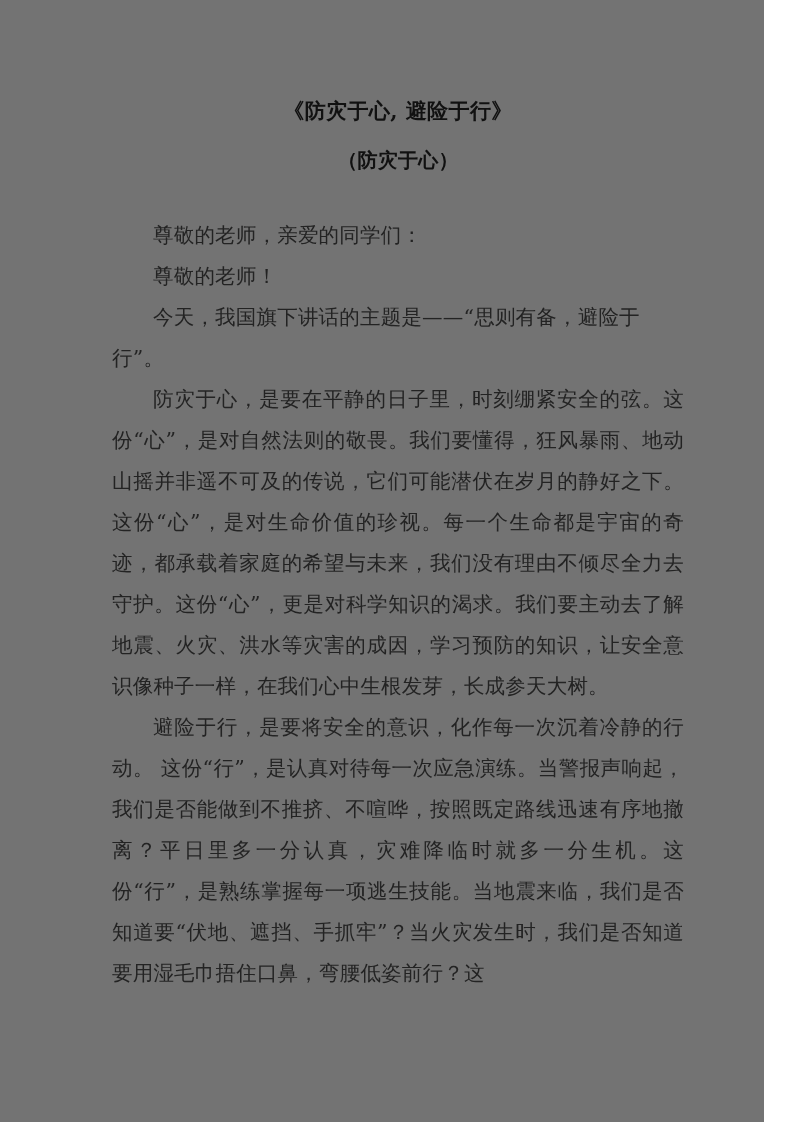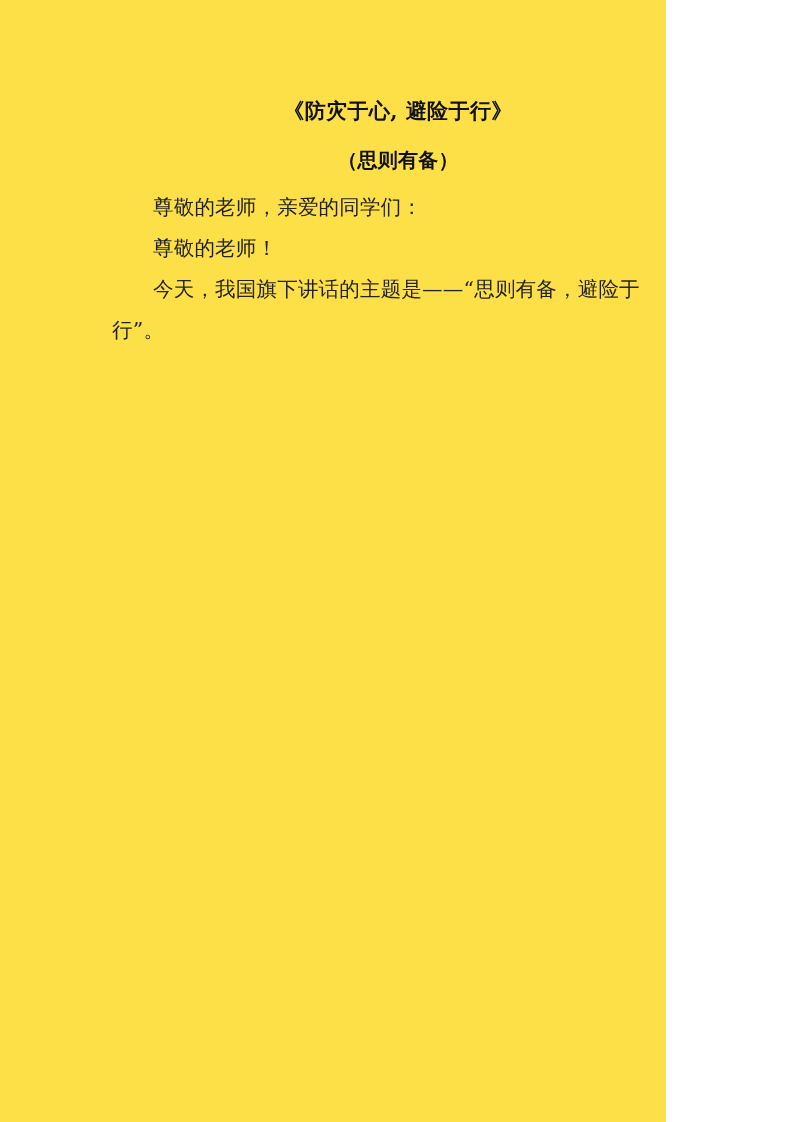--- a/index.html
+++ b/index.html
@@ -11,23 +11,23 @@
     width: 793px;
     height: 1122px;
     overflow: hidden;
     font-family: "DejaVu Serif", "Liberation Serif", serif;
     color: #1a1a1a;
     -webkit-font-smoothing: antialiased;
   }
 
   .page {
     position: relative;
-    width: 666px;
+    width: 764px;
     height: 1122px;
-    background: #fde047;
+    background: #737373;
     box-sizing: border-box;
     overflow: hidden;
   }
 
   .content {
     position: absolute;
     left: 112px;
     top: 0;
     width: 572px;
   }
@@ -50,21 +50,21 @@
     text-align: center;
     font-size: 20px;
     font-weight: bold;
     letter-spacing: 0.2px;
     line-height: 30px;
     color: #111111;
     font-family: "DejaVu Serif", "Liberation Serif", serif;
   }
 
   .body-block {
-    margin-top: 12px;
+    margin-top: 40px;
   }
 
   p.para {
     margin: 0 0 0 0;
     padding: 0;
     font-size: 20.5px;
     line-height: 41px;
     text-align: justify;
     text-justify: inter-ideograph;
     text-indent: 2em;
@@ -80,28 +80,30 @@
   }
 </style>
 </head>
 <body>
 
 <div class="page">
   <div class="content">
 
     <h1 class="doc-title">《防灾于心, 避险于行》</h1>
 
-    <h2 class="doc-subtitle">（思则有备）</h2>
+    <h2 class="doc-subtitle">（防灾于心）</h2>
 
     <div class="body-block">
 
       <p class="para short">尊敬的老师，亲爱的同学们：</p>
 
       <p class="para short">尊敬的老师！</p>
 
       <p class="para short">今天，我国旗下讲话的主题是——“思则有备，避险于行”。</p>
 
 
+      <p class="para">防灾于心，是要在平静的日子里，时刻绷紧安全的弦。这份“心”，是对自然法则的敬畏。我们要懂得，狂风暴雨、地动山摇并非遥不可及的传说，它们可能潜伏在岁月的静好之下。这份“心”，是对生命价值的珍视。每一个生命都是宇宙的奇迹，都承载着家庭的希望与未来，我们没有理由不倾尽全力去守护。这份“心”，更是对科学知识的渴求。我们要主动去了解地震、火灾、洪水等灾害的成因，学习预防的知识，让安全意识像种子一样，在我们心中生根发芽，长成参天大树。</p>
 
+      <p class="para">避险于行，是要将安全的意识，化作每一次沉着冷静的行动。 这份“行”，是认真对待每一次应急演练。当警报声响起，我们是否能做到不推挤、不喧哗，按照既定路线迅速有序地撤离？平日里多一分认真，灾难降临时就多一分生机。这份“行”，是熟练掌握每一项逃生技能。当地震来临，我们是否知道要“伏地、遮挡、手抓牢”？当火灾发生时，我们是否知道要用湿毛巾捂住口鼻，弯腰低姿前行？这</p>
 
     </div>
   </div>
 </div>
 
 </body></html>

